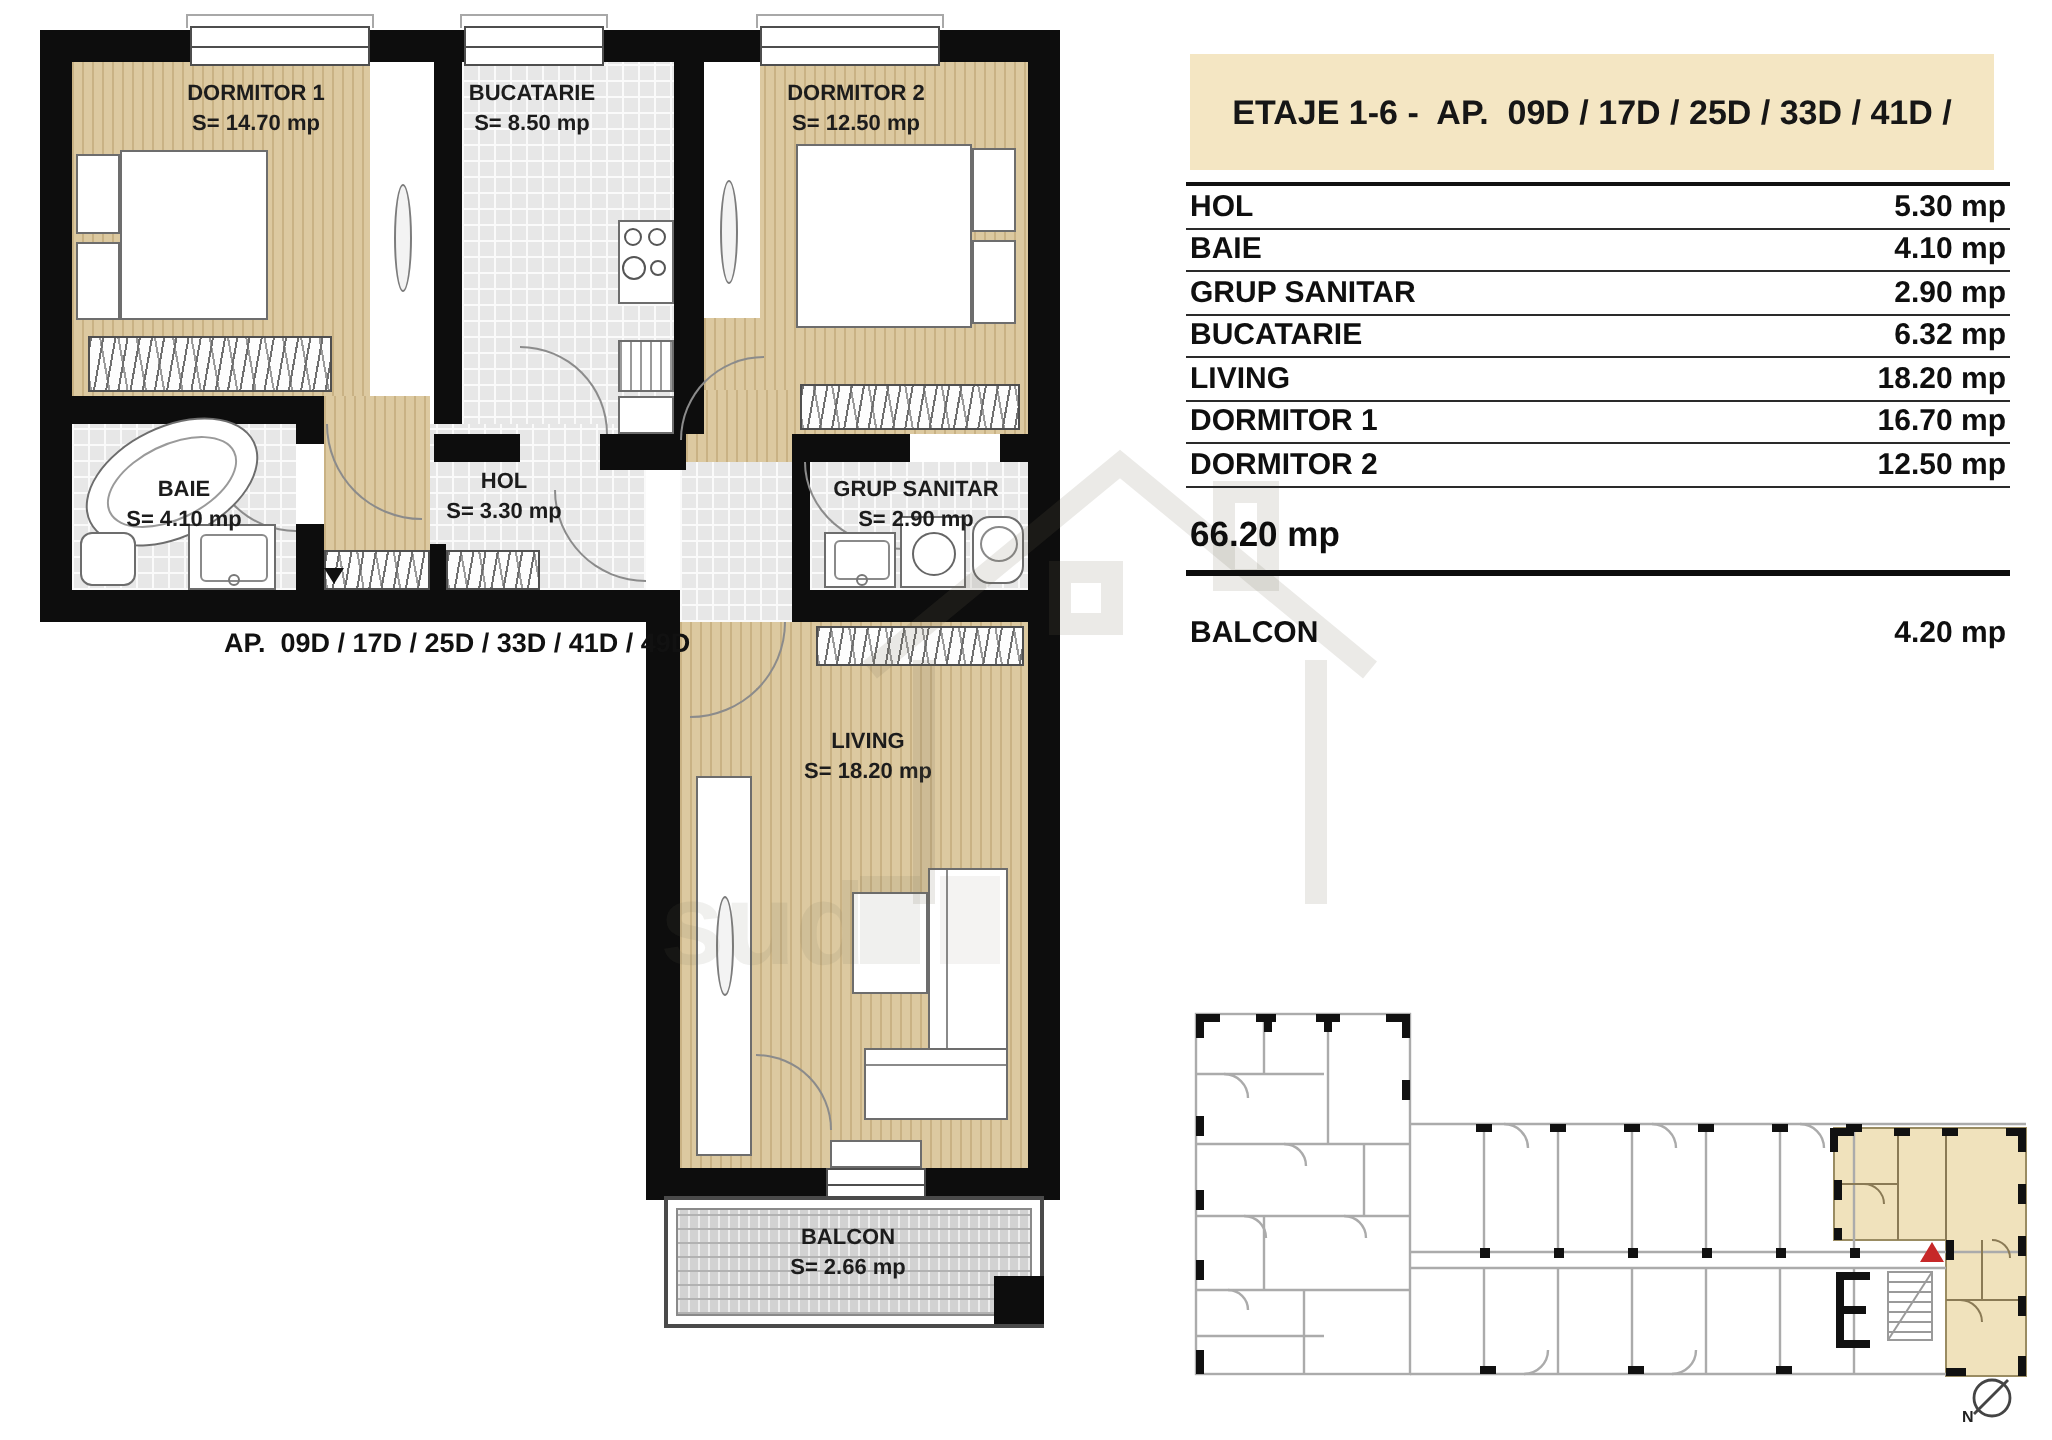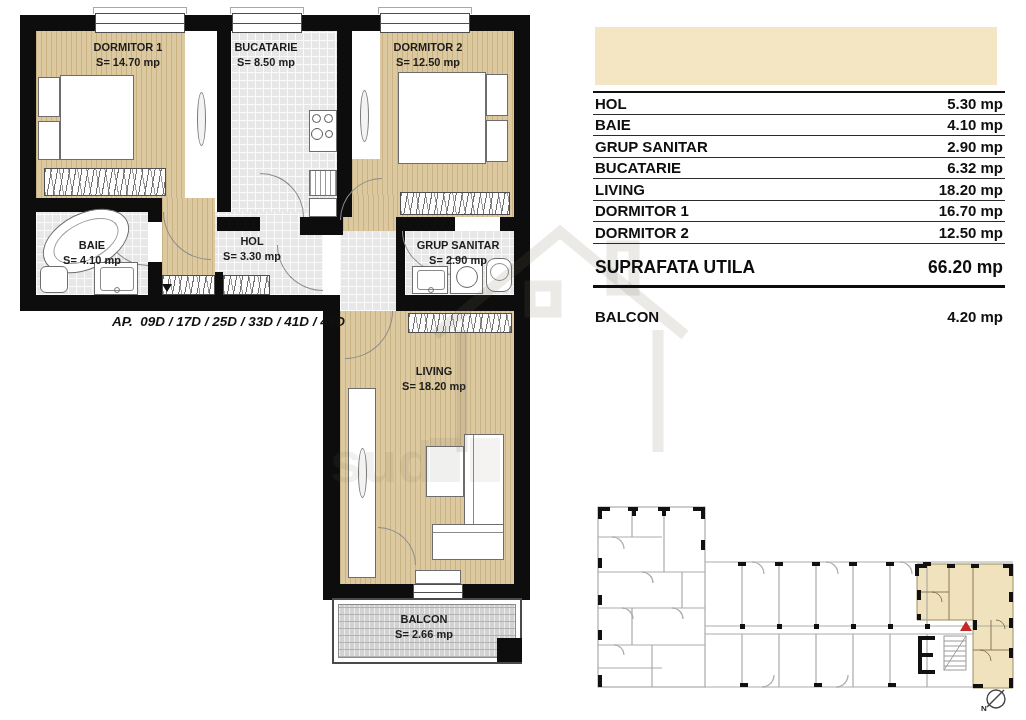--- a/index.html
+++ b/index.html
@@ -202,36 +202,37 @@
   </div>
   <div class="room-label" style="left:434px;top:364px;">
     <span>LIVING</span><br>
     <span>S= 18.20 mp</span>
   </div>
   <div class="room-label" style="left:424px;top:612px;">
     <span>BALCON</span><br>
     <span>S= 2.66 mp</span>
   </div>
 
-  <div class="caption" style="left:112px;top:314px;font-style:italic;">AP.  09D / 17D / 25D / 33D / 41D / 49D</div>
+  <div class="caption" style="left:112px;top:314px;">AP.  09D / 17D / 25D / 33D / 41D / 49D</div>
 
   <svg class="watermark" width="720" height="560" viewBox="0 0 720 560">
     <g stroke="rgba(110,104,88,0.14)" stroke-width="11" fill="none">
       <path d="M435,335 L560,232 L685,335"></path>
       <path d="M462,330 L462,452 M658,330 L658,452"></path>
       <rect x="612" y="246" width="22" height="44"></rect>
       <rect x="530" y="286" width="26" height="26"></rect>
     </g>
     <text x="330" y="482" font-family="Liberation Sans, sans-serif" font-size="58" font-weight="bold" fill="rgba(110,104,88,0.10)">sud</text>
     <rect x="430" y="438" width="30" height="44" fill="rgba(110,104,88,0.10)"></rect>
     <rect x="470" y="438" width="30" height="44" fill="rgba(110,104,88,0.08)"></rect>
   </svg>
 </div>
 
 <div class="title-box">
+  <div>ETAJE 1-6 -  AP.  09D / 17D / 25D / 33D / 41D /</div>
 </div>
 
 <div class="areas">
   <div class="arow">
     <span>HOL</span>
     <span>5.30 mp</span>
   </div>
   <div class="arow">
     <span>BAIE</span>
     <span>4.10 mp</span>
@@ -252,21 +253,20 @@
     <span>DORMITOR 1</span>
     <span>16.70 mp</span>
   </div>
   <div class="arow">
     <span>DORMITOR 2</span>
     <span>12.50 mp</span>
   </div>
 </div>
 
 <div class="sumrow">
-  <span>SUPRAFATA UTILA</span>
   <span>66.20 mp</span>
 </div>
 
 <div class="balcrow">
   <span>BALCON</span>
   <span>4.20 mp</span>
 </div>
 
 <svg class="keyplan" width="430" height="215" viewBox="0 0 430 215">
 

